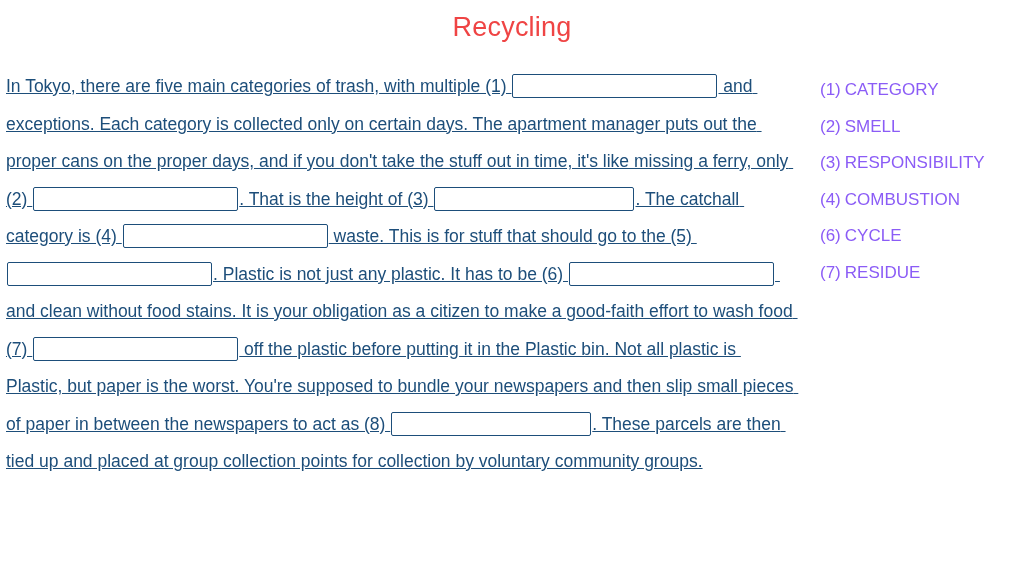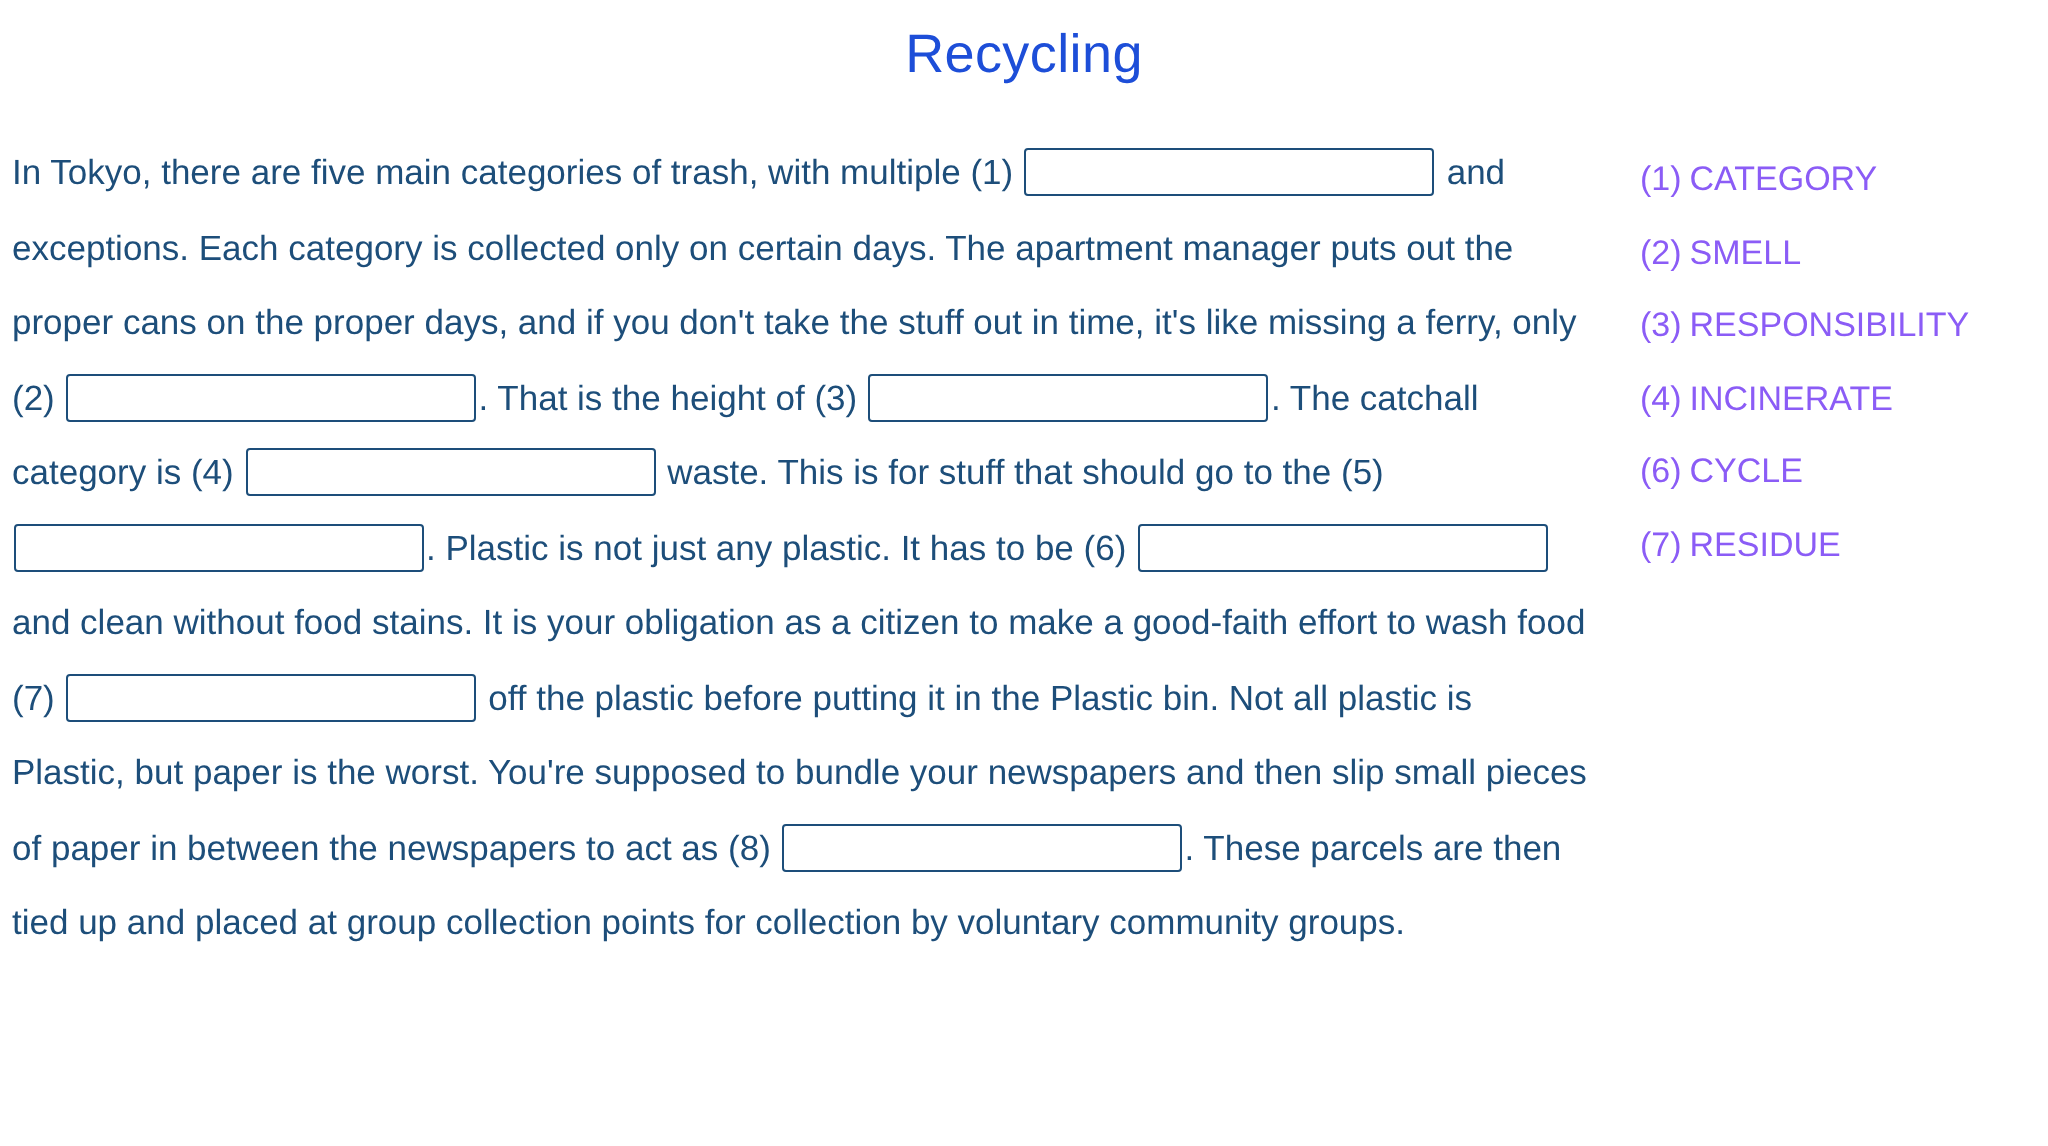--- a/index.html
+++ b/index.html
@@ -19,35 +19,36 @@
     width: 1024px;
     height: 573px;
   }
   #title {
     position: absolute;
     top: 12px;
     left: 0;
     width: 1024px;
     text-align: center;
     font-size: 27px;
-    color: #1d4ed8;
+    color: #ef4444;
     letter-spacing: 0.2px;
   }
   #exercise {
     position: absolute;
     top: 68px;
     left: 6px;
     width: 790px;
     font-size: 17.5px;
     line-height: 37.5px;
     color: #1d4e7a;
     text-align: left;
   }
   #exercise .seg {
     white-space: pre-wrap;
+    text-decoration: underline;
   }
   .blank {
     display: inline-block;
     vertical-align: middle;
     height: 24px;
     border: 1px solid #1d4e7a;
     border-radius: 2px;
     background: #ffffff;
     box-sizing: border-box;
     margin: 0 1px;
@@ -85,18 +86,18 @@
 <div id="page">
 
   <div id="title">Recycling</div>
 
   <div id="exercise"><span class="seg">In Tokyo, there are five main categories of trash, with multiple (1) </span><input class="blank" type="text" style="width: 205px;"><span class="seg"> and exceptions. Each category is collected only on certain days. The apartment manager puts out the proper cans on the proper days, and if you don't take the stuff out in time, it's like missing a ferry, only (2) </span><input class="blank" type="text" style="width: 205px;"><span class="seg">. That is the height of (3) </span><input class="blank" type="text" style="width: 200px;"><span class="seg">. The catchall category is (4) </span><input class="blank" type="text" style="width: 205px;"><span class="seg"> waste. This is for stuff that should go to the (5) </span><input class="blank" type="text" style="width: 205px;"><span class="seg">. Plastic is not just any plastic. It has to be (6) </span><input class="blank" type="text" style="width: 205px;"><span class="seg"> and clean without food stains. It is your obligation as a citizen to make a good-faith effort to wash food (7) </span><input class="blank" type="text" style="width: 205px;"><span class="seg"> off the plastic before putting it in the Plastic bin. Not all plastic is Plastic, but paper is the worst. You're supposed to bundle your newspapers and then slip small pieces of paper in between the newspapers to act as (8) </span><input class="blank" type="text" style="width: 200px;"><span class="seg">. These parcels are then tied up and placed at group collection points for collection by voluntary community groups.</span></div>
 
   <div id="wordlist">
       <div class="wl-item"><span class="wl-num">(1)</span><span class="wl-word">CATEGORY</span></div>
       <div class="wl-item"><span class="wl-num">(2)</span><span class="wl-word">SMELL</span></div>
       <div class="wl-item"><span class="wl-num">(3)</span><span class="wl-word">RESPONSIBILITY</span></div>
-      <div class="wl-item"><span class="wl-num">(4)</span><span class="wl-word">INCINERATE</span></div>
+      <div class="wl-item"><span class="wl-num">(4)</span><span class="wl-word">COMBUSTION</span></div>
       <div class="wl-item"><span class="wl-num">(6)</span><span class="wl-word">CYCLE</span></div>
       <div class="wl-item"><span class="wl-num">(7)</span><span class="wl-word">RESIDUE</span></div>
     </div>
 
 </div>
 
 </body></html>

